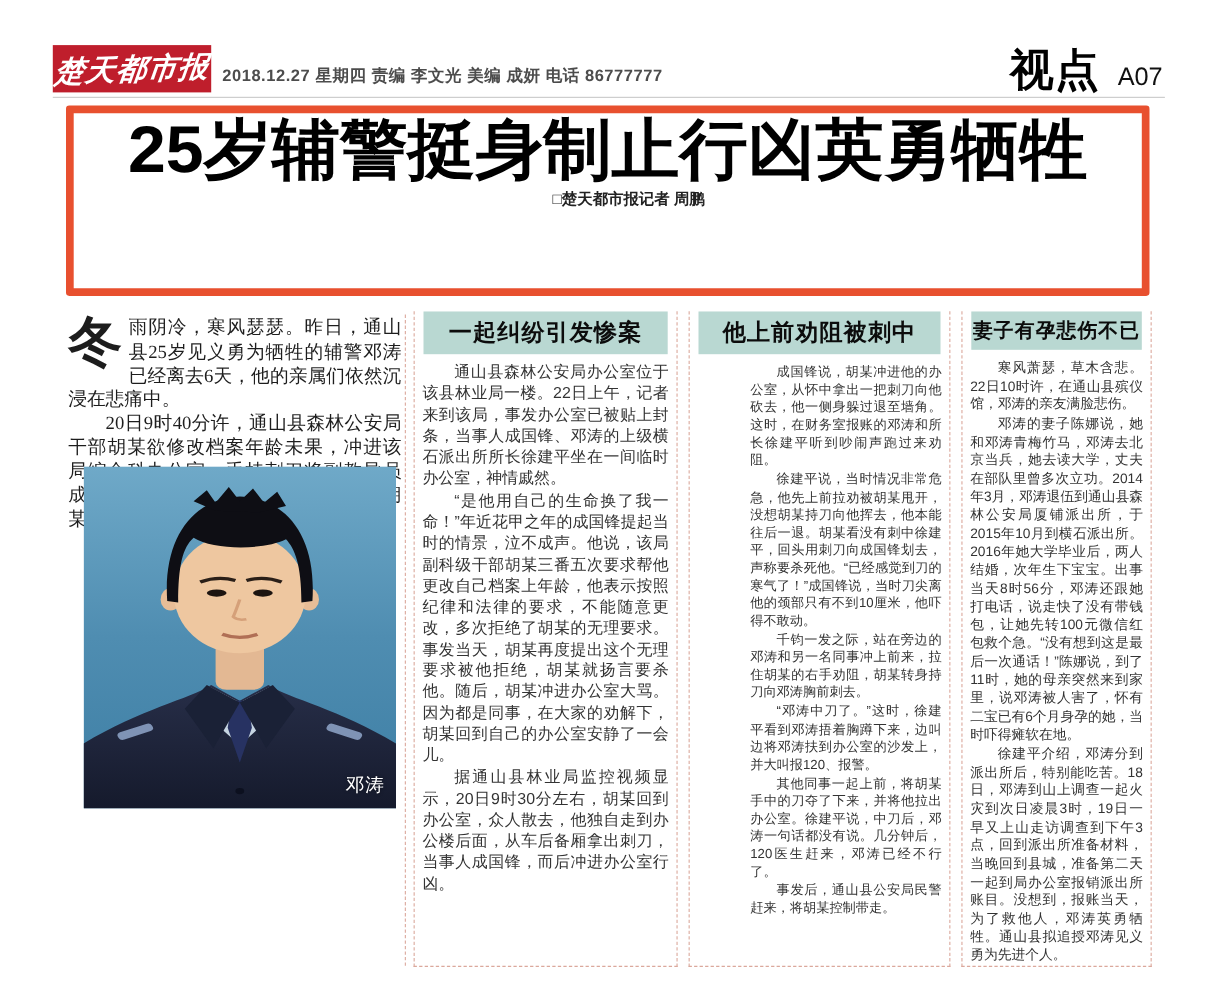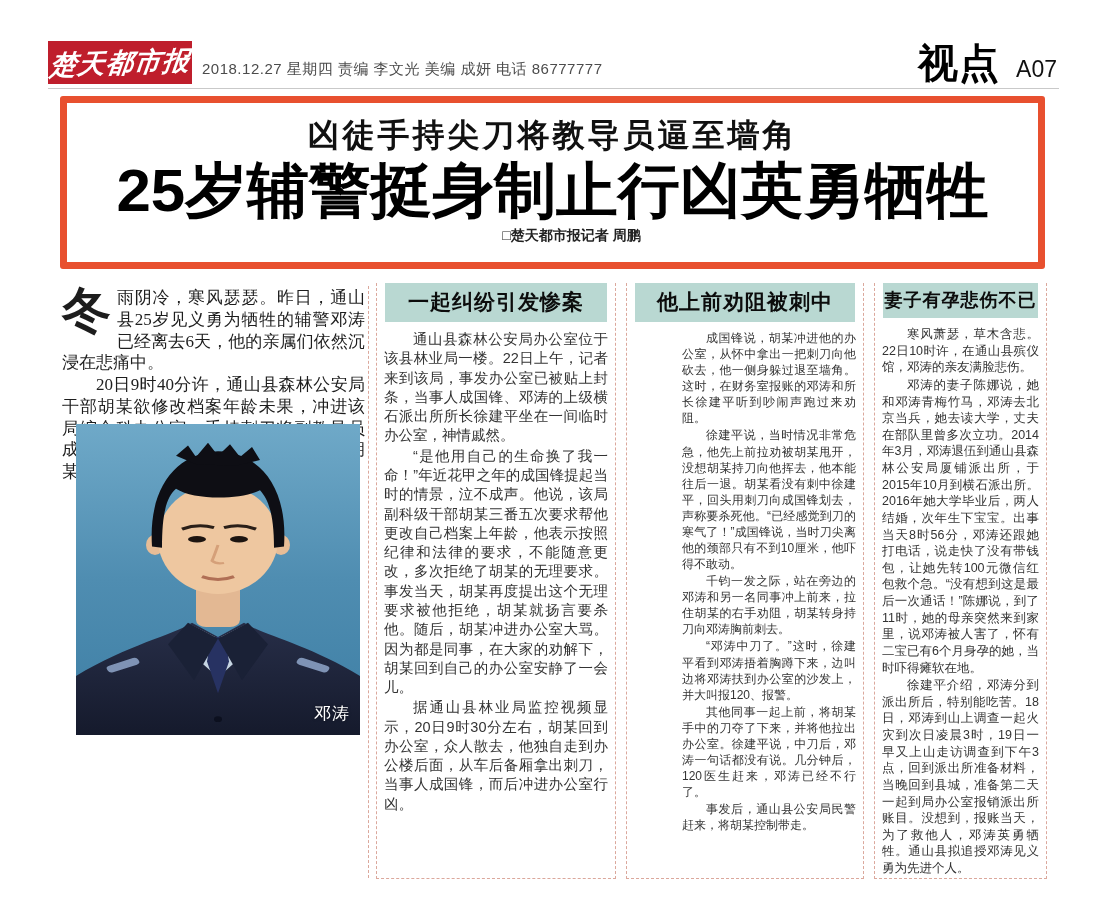--- a/index.html
+++ b/index.html
@@ -3,21 +3,21 @@
 <meta charset="utf-8">
 <style>
   html,body{margin:0;padding:0;background:#ffffff;}
   .page{position:relative;width:1103px;height:900px;background:#fff;overflow:hidden;
         font-family:"Liberation Sans",sans-serif;color:#222;}
   
   .logo-box{position:absolute;left:48px;top:41px;width:144px;height:43px;background:#bf1e2c;
             display:flex;align-items:center;justify-content:center;}
   .logo-box span{color:#fff;font-family:"Liberation Serif",serif;font-style:italic;font-weight:bold;
                  font-size:27px;letter-spacing:1px;transform:skewX(-8deg) rotate(-2deg);white-space:nowrap;}
-  .dateline{position:absolute;left:202px;top:60px;font-size:15px;color:#4c4c4c;letter-spacing:0.5px;}
+  .dateline{position:absolute;left:202px;top:60px;font-size:15px;color:#4c4c4c;letter-spacing:0.5px;font-weight:bold;}
   .section{position:absolute;right:46px;top:36px;white-space:nowrap;}
   .section-name{font-size:40px;font-weight:900;color:#000;letter-spacing:1px;}
   .page-no{font-size:23px;color:#111;margin-left:16px;}
   .masthead-rule{position:absolute;left:48px;right:44px;top:88px;height:1px;background:#c9c9c9;}
   
   .headline-box{position:absolute;left:60px;top:96px;width:985px;height:173px;box-sizing:border-box;
                 border:7px solid #e8502f;border-radius:3px;background:#fff;text-align:center;}
   .kicker{margin-top:11px;font-size:32px;font-weight:700;color:#111;letter-spacing:3px;}
   .main-headline{margin-top:1px;font-size:60px;font-weight:900;color:#000;letter-spacing:0px;
                  line-height:1.05;transform:scaleX(1.03);}
@@ -59,21 +59,20 @@
   <div class="logo-box">
     <span>楚天都市报</span>
   </div>
   <div class="dateline">2018.12.27 星期四 责编 李文光 美编 成妍 电话 86777777</div>
   <div class="section">
     <span class="section-name">视点</span><span class="page-no">A07</span>
   </div>
   <div class="masthead-rule"></div>
 
   <section class="headline-box">
-    <div class="kicker">凶徒手持尖刀将教导员逼至墙角</div>
     <div class="main-headline">25岁辅警挺身制止行凶英勇牺牲</div>
     <div class="byline">□楚天都市报记者 周鹏</div>
   </section>
 
   <div class="intro">
     <p><span class="dropcap">冬</span><span>雨阴冷，寒风瑟瑟。昨日，通山县25岁见义勇为牺牲的辅警邓涛已经离去6天，他的亲属们依然沉浸在悲痛中。</span></p>
     <p class="indent">20日9时40分许，通山县森林公安局干部胡某欲修改档案年龄未果，冲进该局综合科办公室，手持刺刀将副教导员成国锋逼到墙角，邓涛冲过来劝阻胡某，不料被胡某刺中心脏，当场牺牲。</p>
   </div>
   <div class="intro-divider"></div>
 

